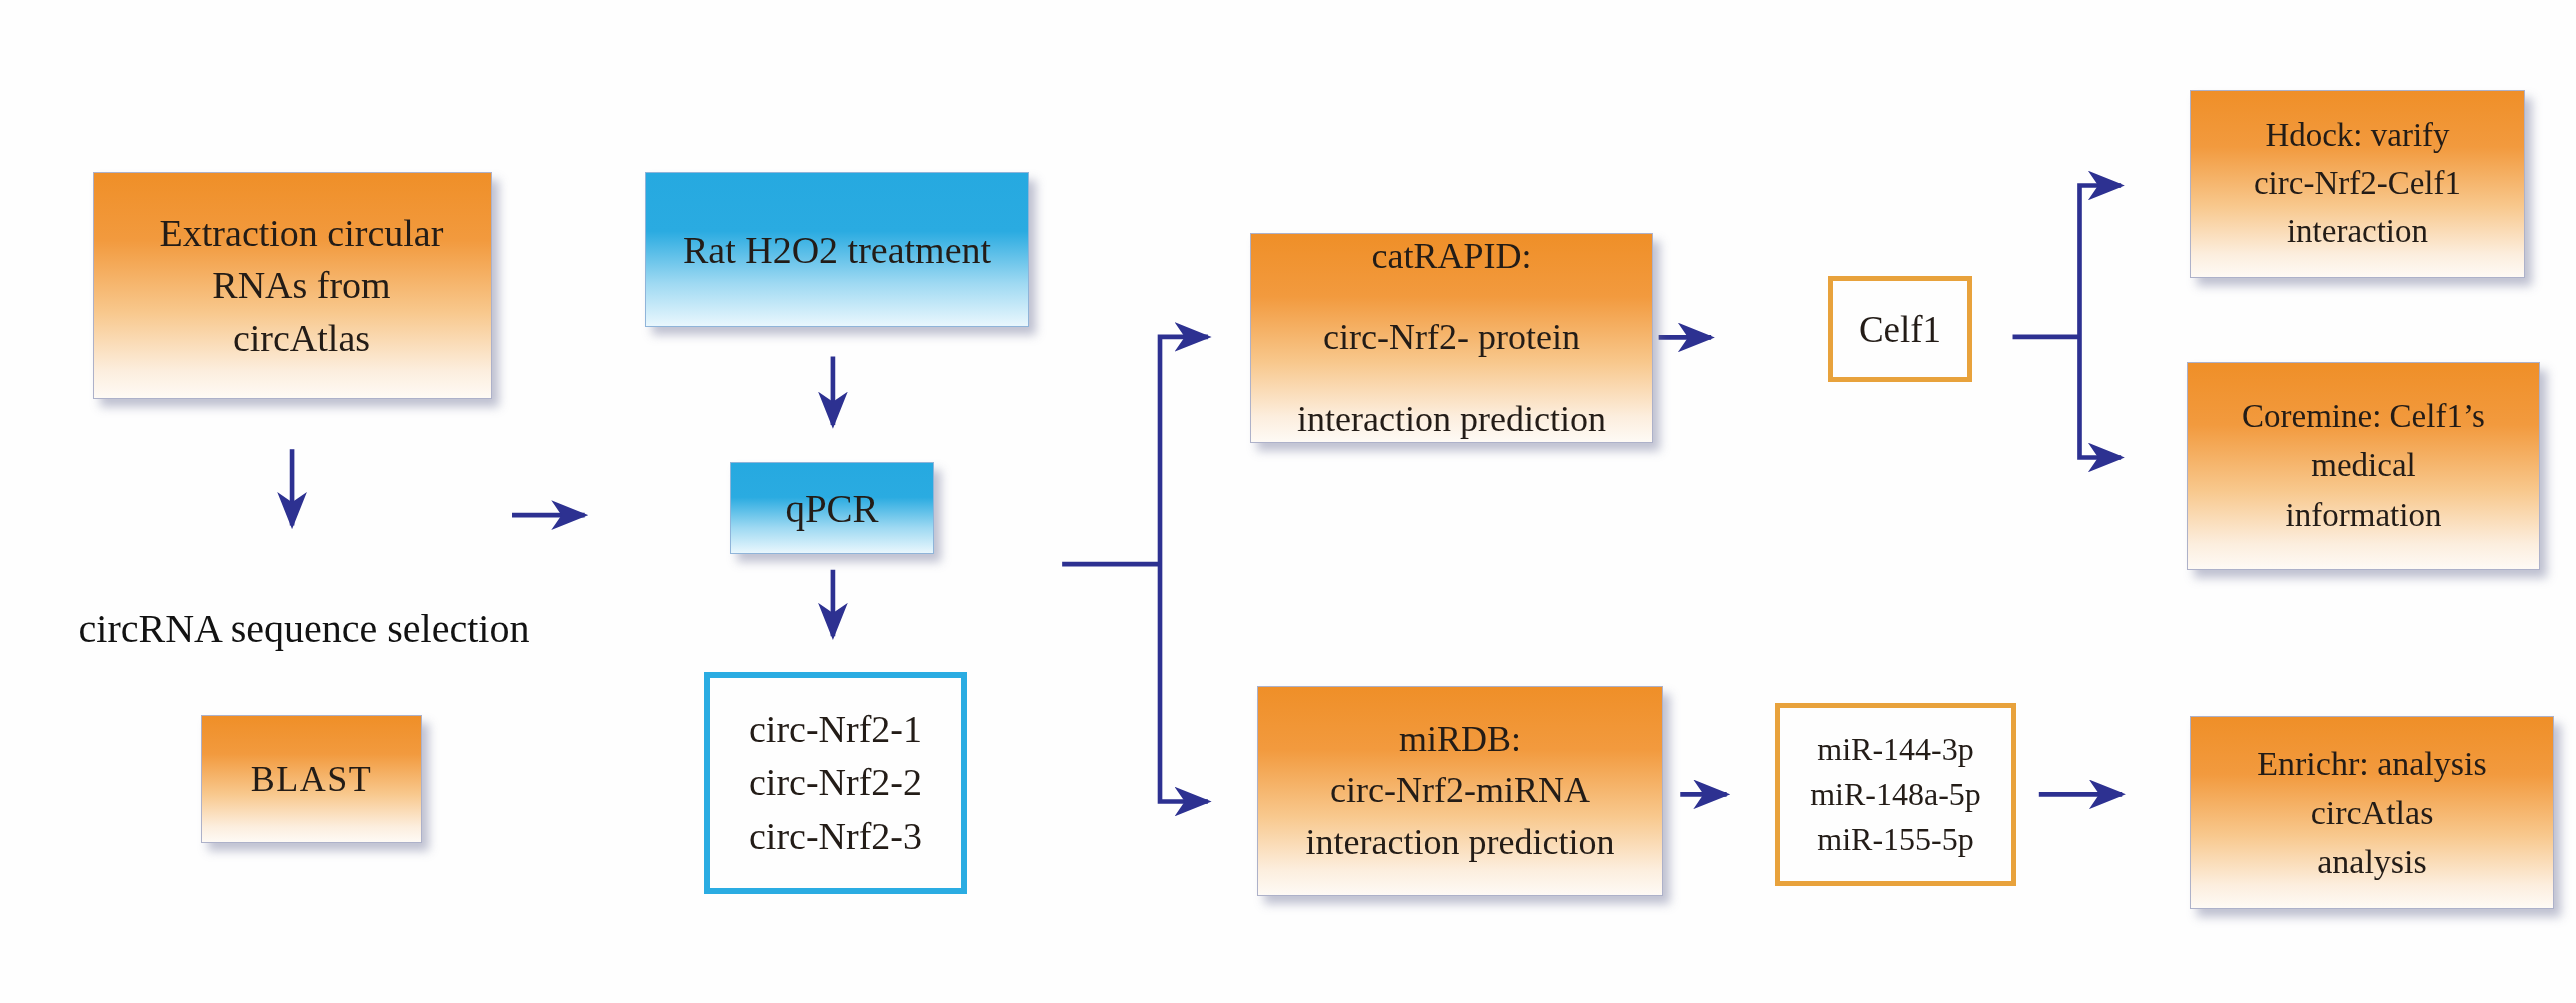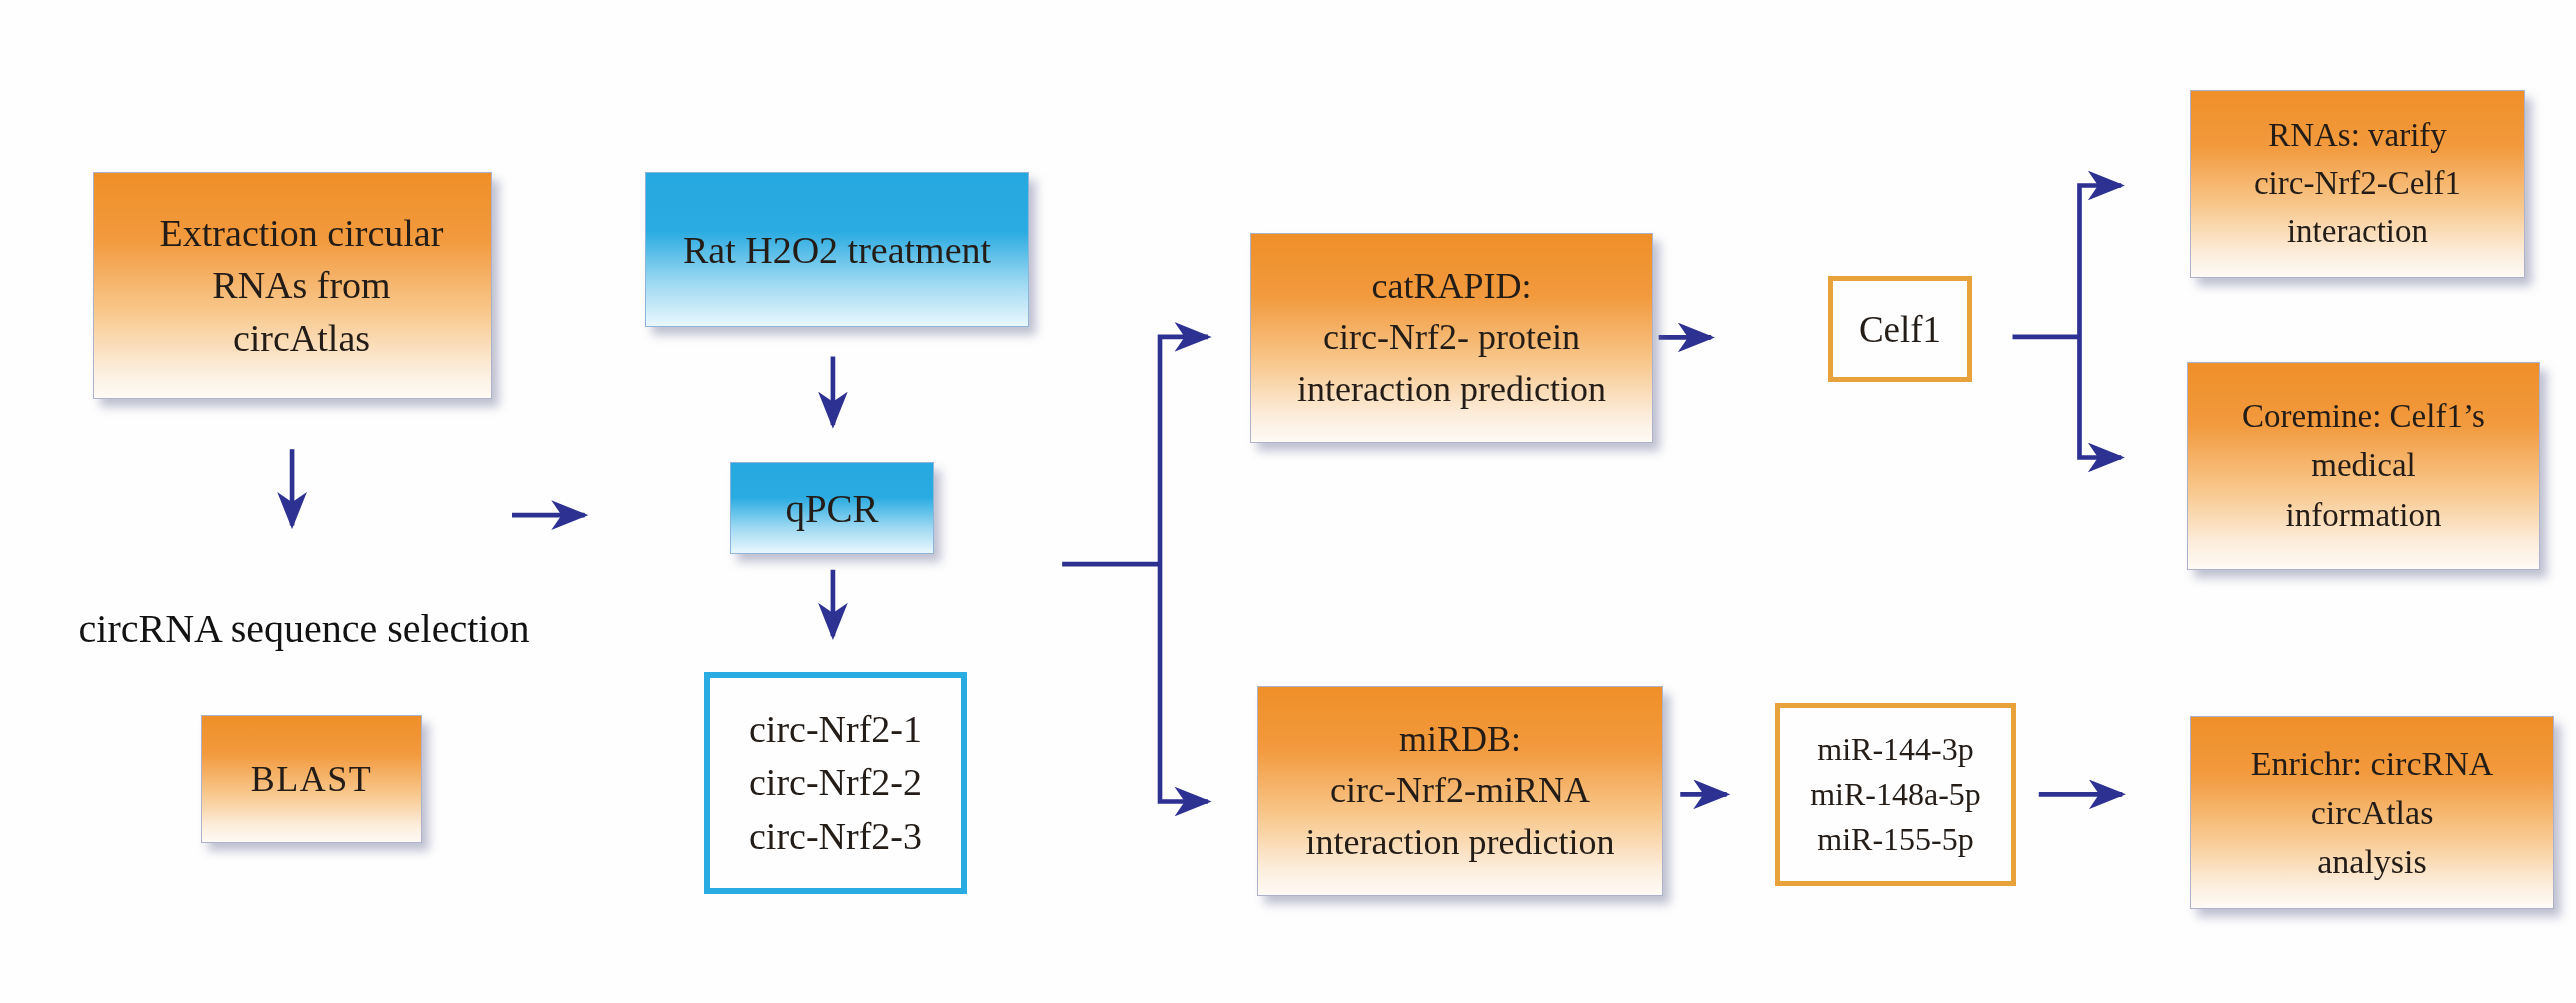--- a/index.html
+++ b/index.html
@@ -87,32 +87,32 @@
   <div class="node orange" style="left:201px;top:715px;width:221px;height:128px;font-size:36px;letter-spacing:1.5px;">
     <span class="ln">BLAST</span>
   </div>
 
   <div class="node white-cyan" style="left:704px;top:672px;width:263px;height:222px;font-size:38px;line-height:1.4;">
     <span class="ln">circ-Nrf2-1</span>
     <span class="ln">circ-Nrf2-2</span>
     <span class="ln">circ-Nrf2-3</span>
   </div>
 
-  <div class="node orange" style="left:1250px;top:233px;width:403px;height:210px;font-size:36px;line-height:1.42;">
+  <div class="node orange" style="left:1250px;top:233px;width:403px;height:210px;font-size:36px;line-height:1.42;gap:30px;">
     <span class="ln">catRAPID:</span>
     <span class="ln">circ-Nrf2- protein</span>
     <span class="ln">interaction prediction</span>
   </div>
 
   <div class="node white-orange" style="left:1828px;top:276px;width:144px;height:106px;font-size:37px;">
     <span class="ln">Celf1</span>
   </div>
 
   <div class="node orange" style="left:2190px;top:90px;width:335px;height:188px;font-size:33px;line-height:1.45;">
-    <span class="ln">RNAs: varify</span>
+    <span class="ln">Hdock: varify</span>
     <span class="ln">circ-Nrf2-Celf1</span>
     <span class="ln">interaction</span>
   </div>
 
   <div class="node orange" style="left:2187px;top:355px;width:353px;height:208px;font-size:33px;line-height:1.5;margin-top:7px;">
     <span class="ln">Coremine: Celf1’s</span>
     <span class="ln">medical</span>
     <span class="ln">information</span>
   </div>
 
@@ -122,19 +122,19 @@
     <span class="ln">interaction prediction</span>
   </div>
 
   <div class="node white-orange" style="left:1775px;top:703px;width:241px;height:183px;font-size:32px;line-height:1.4;">
     <span class="ln">miR-144-3p</span>
     <span class="ln">miR-148a-5p</span>
     <span class="ln">miR-155-5p</span>
   </div>
 
   <div class="node orange" style="left:2190px;top:716px;width:364px;height:193px;font-size:34px;line-height:1.45;">
-    <span class="ln">Enrichr: circRNA</span>
+    <span class="ln">Enrichr: analysis</span>
     <span class="ln">circAtlas</span>
     <span class="ln">analysis</span>
   </div>
 
 </div>
 
 
 </body></html>

